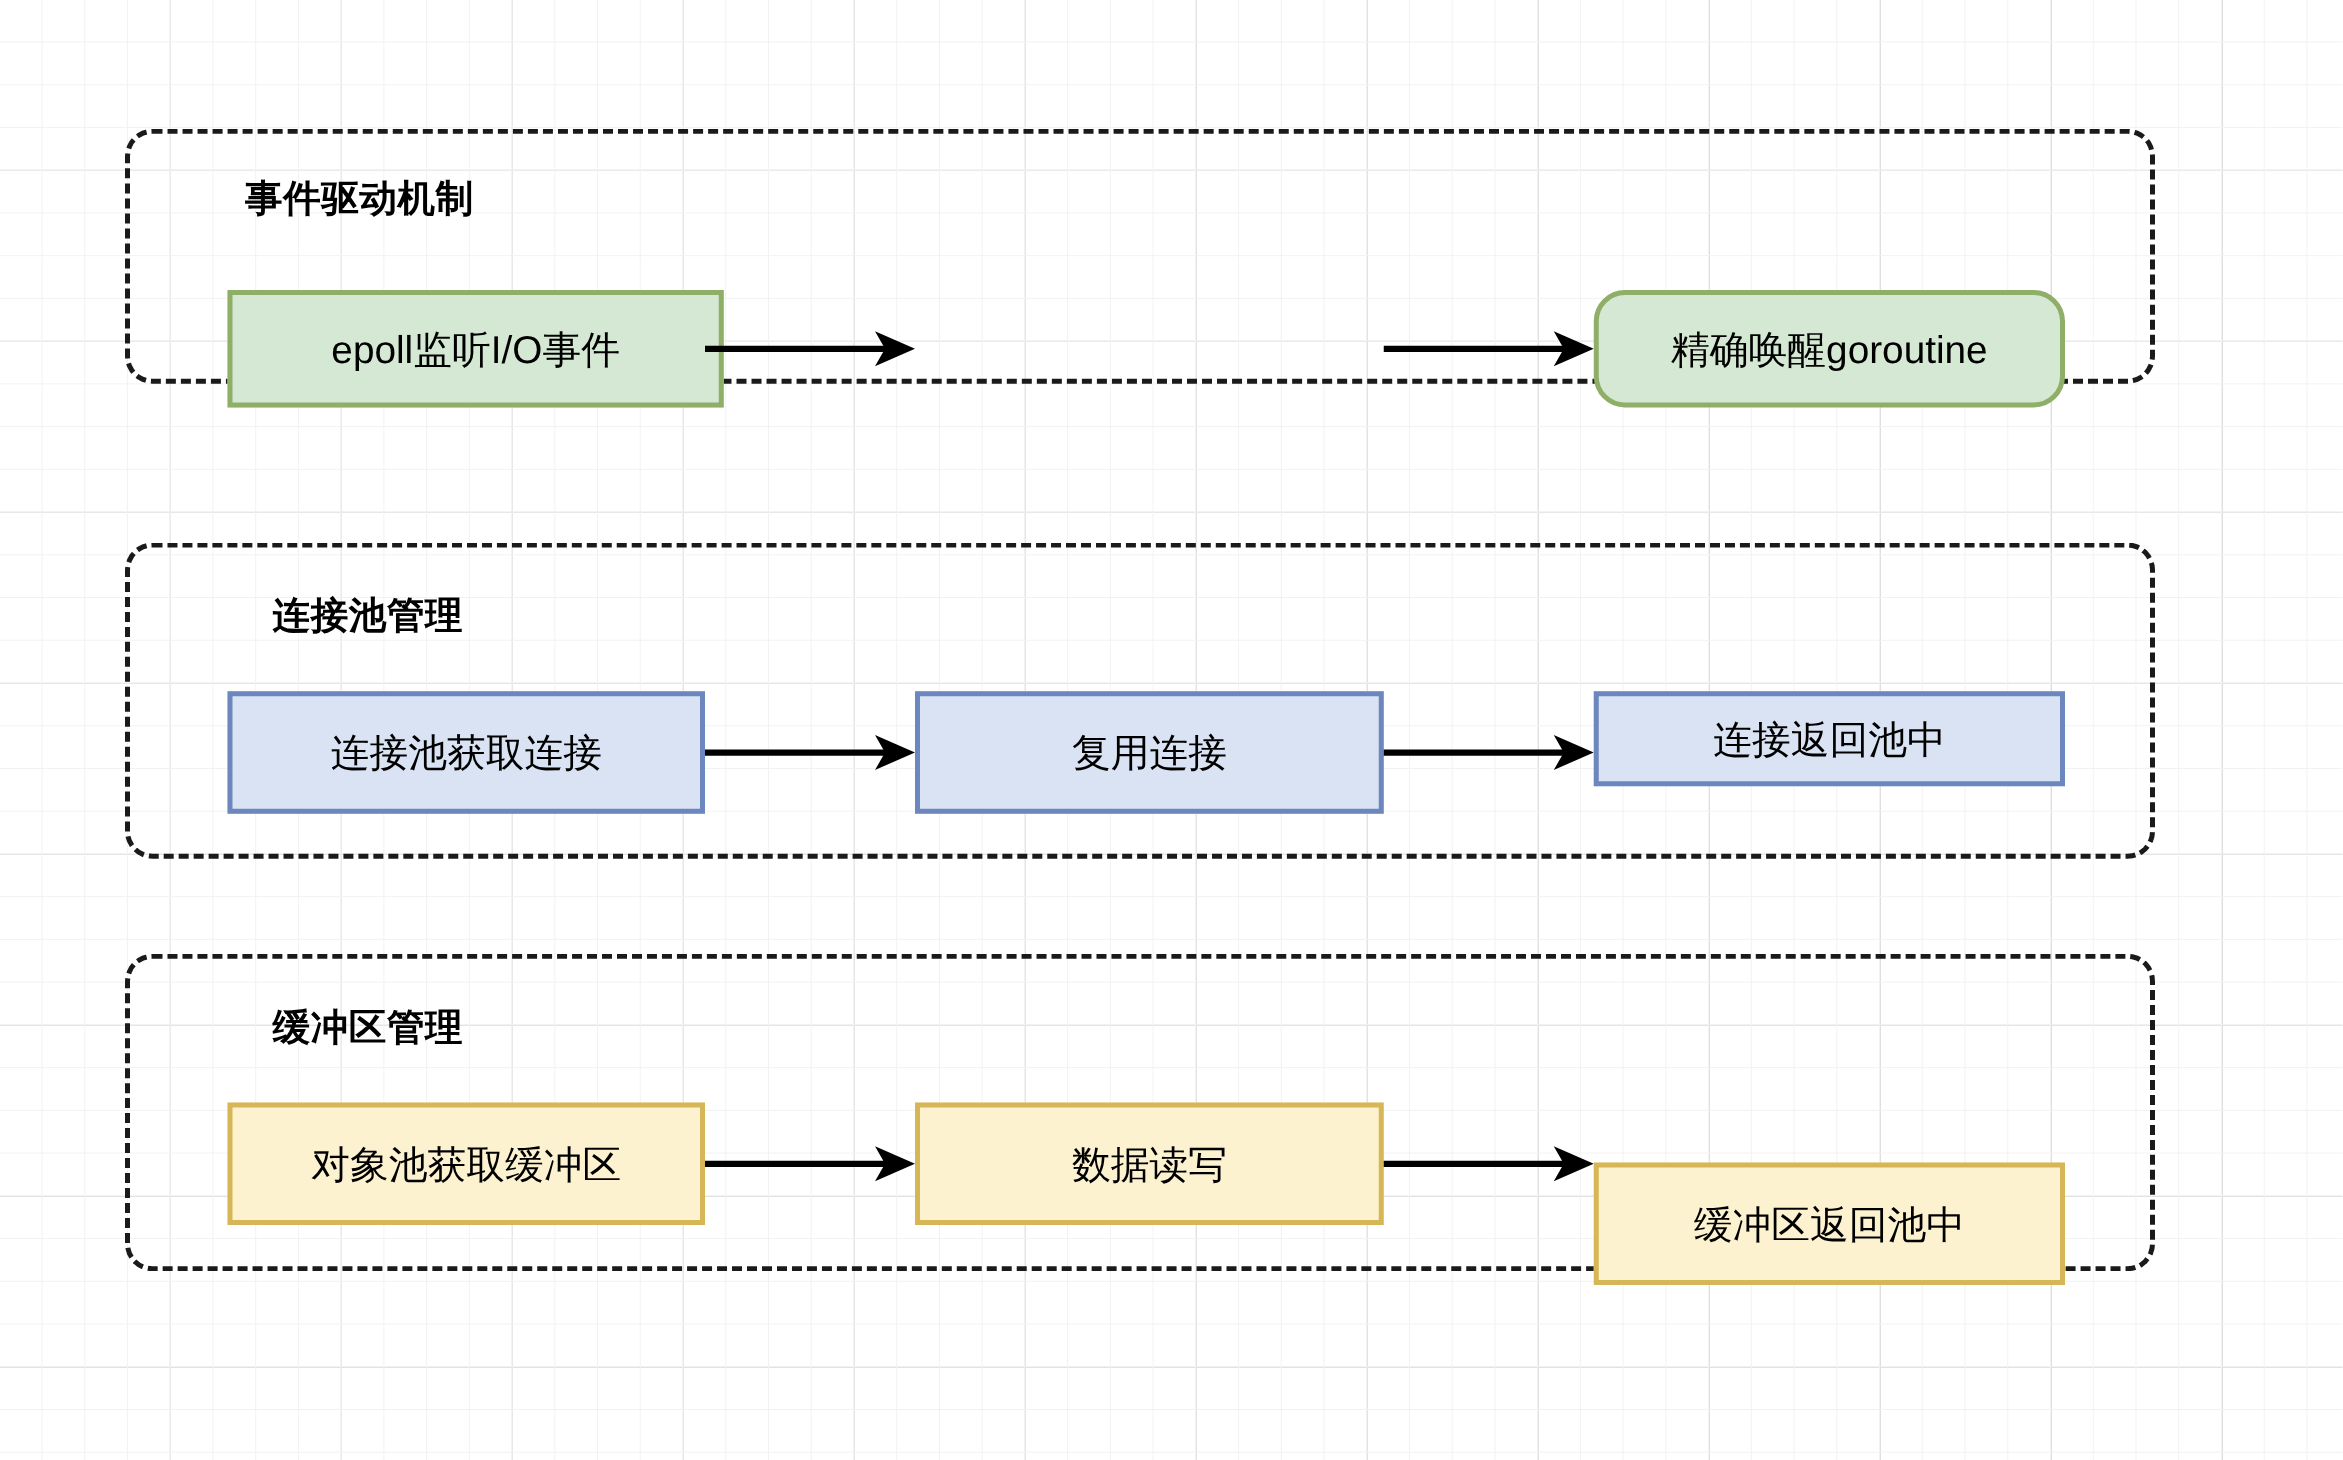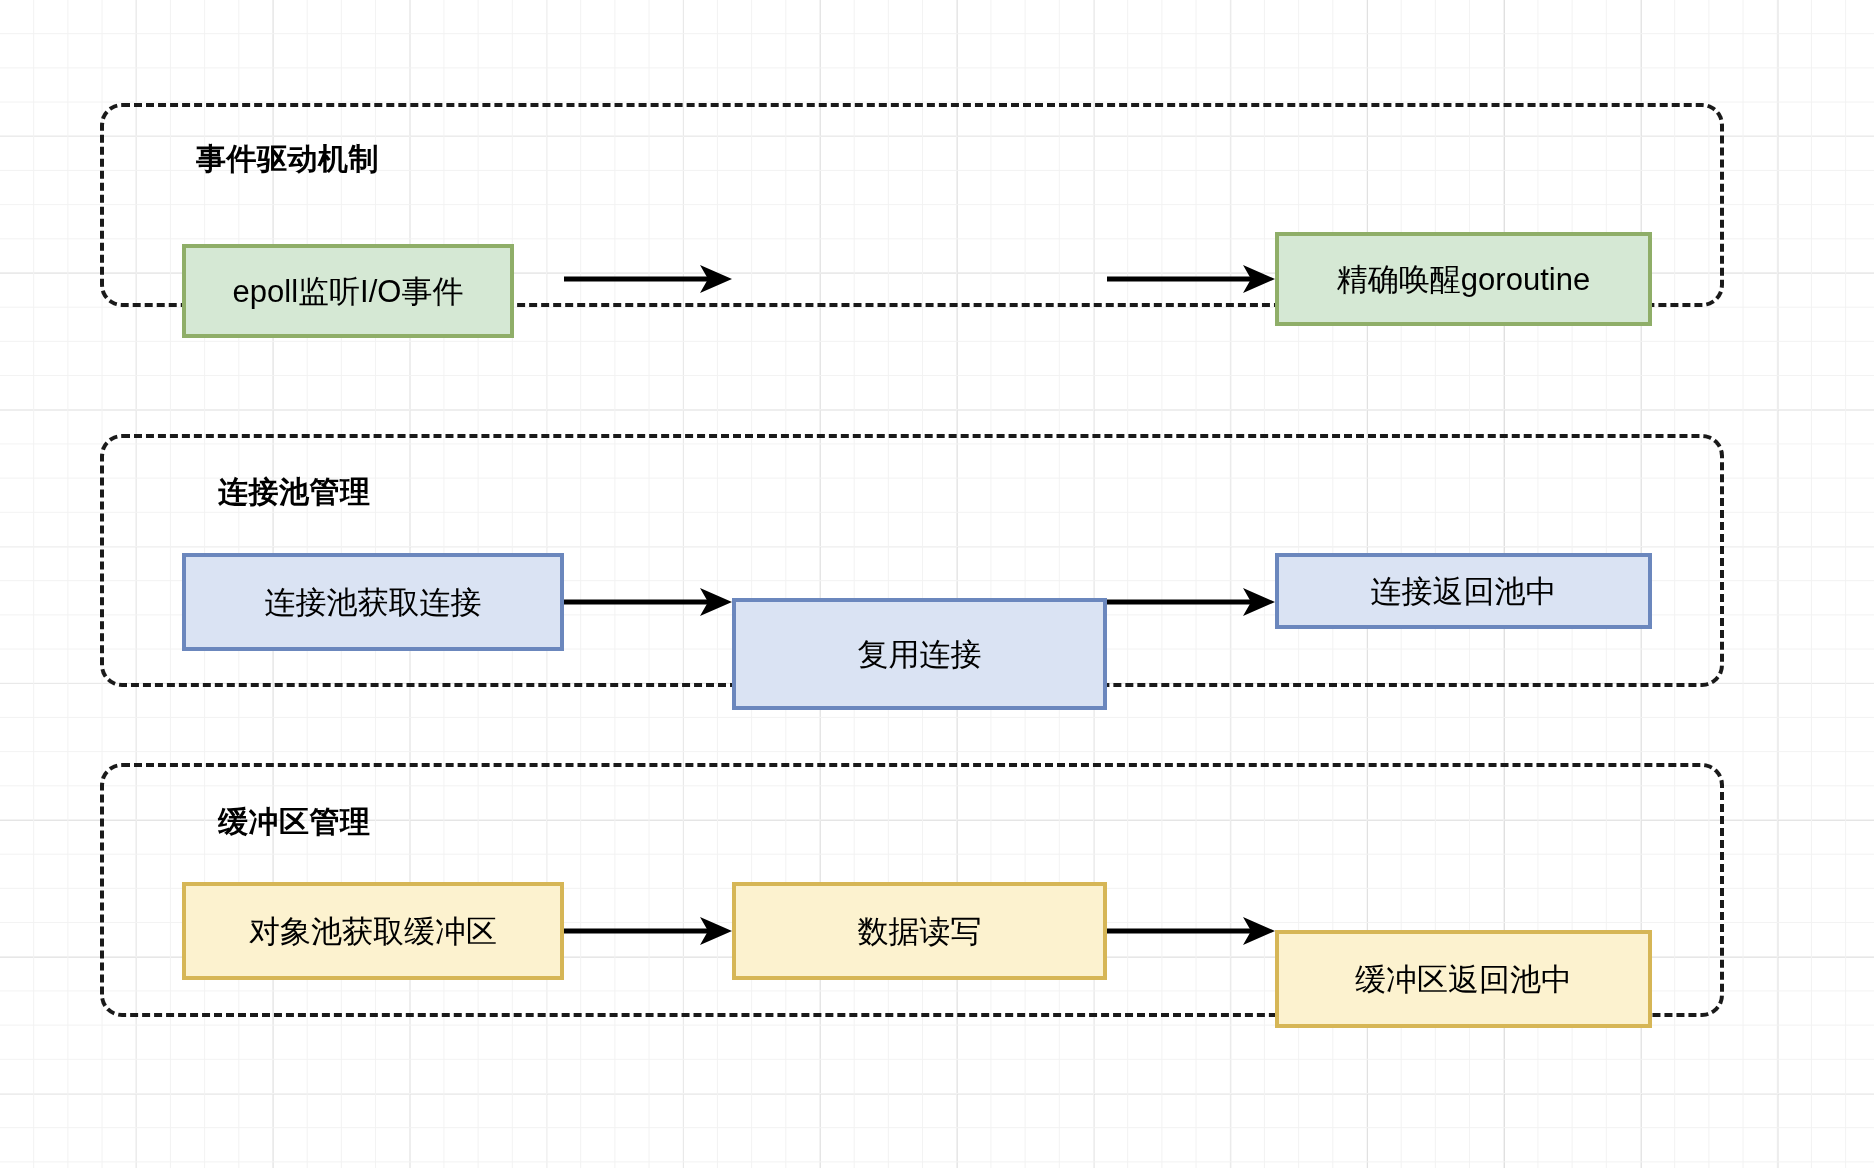--- a/index.html
+++ b/index.html
@@ -75,52 +75,52 @@
   .arrow svg { display: block; overflow: visible; }
 </style>
 </head>
 <body>
 
 <div id="canvas">
 
   <div class="group" style="left:100px; top:103px; width:1624px; height:204px;"></div>
   <div class="group-title" style="left:196px; top:139px;">事件驱动机制</div>
 
-  <div class="node green" style="left:182px; top:244px; width:332px; height:94px;">epoll监听I/O事件</div>
+  <div class="node green" style="left:182px; top:232px; width:397px; height:94px;">epoll监听I/O事件</div>
 
   <div class="arrow" style="left:564px; top:264px; width:168px;">
     <svg width="168" height="30" viewBox="0 0 168 30">
       <line x1="0" y1="15" x2="148" y2="15" stroke="#000000" stroke-width="5"></line>
       <polygon points="168,15 136,1 144,15 136,29" fill="#000000"></polygon>
     </svg>
   </div>
 
 
   <div class="arrow" style="left:1107px; top:264px; width:168px;">
     <svg width="168" height="30" viewBox="0 0 168 30">
       <line x1="0" y1="15" x2="148" y2="15" stroke="#000000" stroke-width="5"></line>
       <polygon points="168,15 136,1 144,15 136,29" fill="#000000"></polygon>
     </svg>
   </div>
 
-  <div class="node green" style="left:1275px; top:232px; width:377px; height:94px;">精确唤醒goroutine</div>
+  <div class="node green" style="left:1275px; top:232px; width:377px; height:94px;border-radius:25px;">精确唤醒goroutine</div>
 
   <div class="group" style="left:100px; top:434px; width:1624px; height:253px;"></div>
   <div class="group-title" style="left:218px; top:472px;">连接池管理</div>
 
   <div class="node blue" style="left:182px; top:553px; width:382px; height:98px;text-align:right;">连接池获取连接</div>
 
   <div class="arrow" style="left:564px; top:587px; width:168px;">
     <svg width="168" height="30" viewBox="0 0 168 30">
       <line x1="0" y1="15" x2="148" y2="15" stroke="#000000" stroke-width="5"></line>
       <polygon points="168,15 136,1 144,15 136,29" fill="#000000"></polygon>
     </svg>
   </div>
 
-  <div class="node blue" style="left:732px; top:553px; width:375px; height:112px;margin-top:45px;">复用连接</div>
+  <div class="node blue" style="left:732px; top:553px; width:375px; height:98px;">复用连接</div>
 
   <div class="arrow" style="left:1107px; top:587px; width:168px;">
     <svg width="168" height="30" viewBox="0 0 168 30">
       <line x1="0" y1="15" x2="148" y2="15" stroke="#000000" stroke-width="5"></line>
       <polygon points="168,15 136,1 144,15 136,29" fill="#000000"></polygon>
     </svg>
   </div>
 
   <div class="node blue" style="left:1275px; top:553px; width:377px; height:76px;">连接返回池中</div>
 

